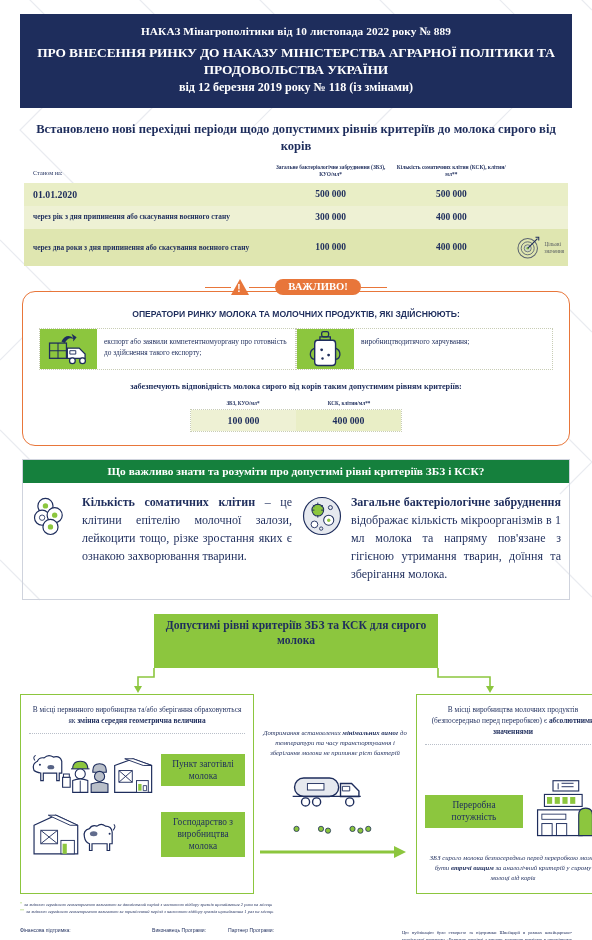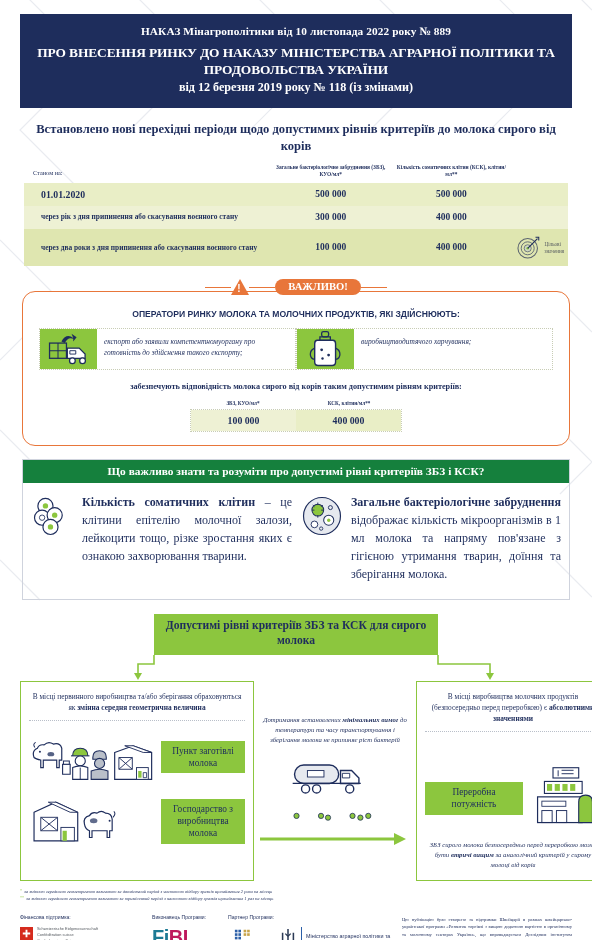--- a/index.html
+++ b/index.html
@@ -45,21 +45,21 @@
   .tbl { width: 100%; margin-top: 9px; border-collapse: collapse; }
   .tbl th {
     font-size: 5.4px; color: #1e2d5c; font-weight: bold;
     line-height: 1.32; padding-bottom: 5px; vertical-align: bottom;
   }
   .tbl th.lbl { font-size: 6.3px; font-weight: normal; text-align: left; padding-left: 9px; }
   .tbl td {
     font-size: 8.1px; color: #1e2d5c; font-weight: bold;
     padding: 5px 4px; line-height: 1.35;
   }
-  .tbl td.crit { text-align: left; padding-left: 17px; font-size: 7.4px; }
+  .tbl td.crit { text-align: left; padding-left: 9px; font-size: 7.4px; }
   .tbl tr.r1 td { background: #e9eec6; font-size: 9.8px; }
   .tbl tr.r2 td { background: #eef1d4; }
   .tbl tr.r3 td { background: #dfe6b0; }
   .tbl tr td.val { text-align: center; font-size: 9.5px; }
   .tbl .c-lbl { width: 47%; }
   .tbl .c-v1 { width: 23%; }
   .tbl .c-v2 { width: 23%; }
   .tbl .c-tg { width: 7%; }
   .target-cell {
     display: flex; align-items: center; gap: 3px;
@@ -96,21 +96,21 @@
     font-family: "Liberation Sans", sans-serif; margin-bottom: 9px;
   }
   .op-row { display: flex; gap: 0; }
   .op-cell { flex: 1; display: flex; align-items: stretch; gap: 0;
     border: 1px dotted #c8cdb5; }
   .op-ico {
     width: 57px; background: #8cc63e; display: flex; align-items: center;
     justify-content: center; flex: 0 0 57px;
   }
   .op-txt {
-    padding: 8px 7px; font-size: 7.4px; color: #1e2d5c; line-height: 1.48; font-style: italic;
+    padding: 8px 7px; font-size: 7.4px; color: #1e2d5c; line-height: 1.48;
   }
   .ensure {
     text-align: center; color: #1e2d5c; font-size: 8.2px; font-weight: bold;
     margin: 12px 0 9px 0;
   }
   .mini-tbl { margin: 0 auto; width: 212px; }
   .mini-head { display: flex; }
   .mini-head div {
     flex: 1; text-align: center; font-size: 5.2px; color: #1e2d5c;
     font-weight: bold; padding-bottom: 3px;
@@ -135,21 +135,21 @@
   .know-txt {
     font-size: 12px; color: #1e2d5c; line-height: 1.5; text-align: justify;
   }
   .know-txt b { font-weight: bold; }
 
   
   .sec-flow { margin: 14px 20px 0 20px; position: relative; }
   .flow-title {
     background: #8cc63e; color: #1e2d5c; text-align: center;
     font-size: 11.6px; font-weight: bold; line-height: 1.28;
-    padding: 5px 10px 6px 10px; width: 284px; margin: 0 auto;
+    padding: 5px 10px 19px 10px; width: 284px; margin: 0 auto;
   }
   .flow-connect { position: relative; height: 26px; }
   .flow-connect svg { position: absolute; top: 0; left: 0; }
   .flow-cols { display: flex; gap: 0; align-items: stretch; }
   .flow-box {
     border: 1.4px solid #8cc63e; padding: 9px 8px 9px 8px;
     position: relative; background: #fff;
   }
   .fb-left { flex: 0 0 234px; }
   .fb-right { flex: 0 0 192px; }

